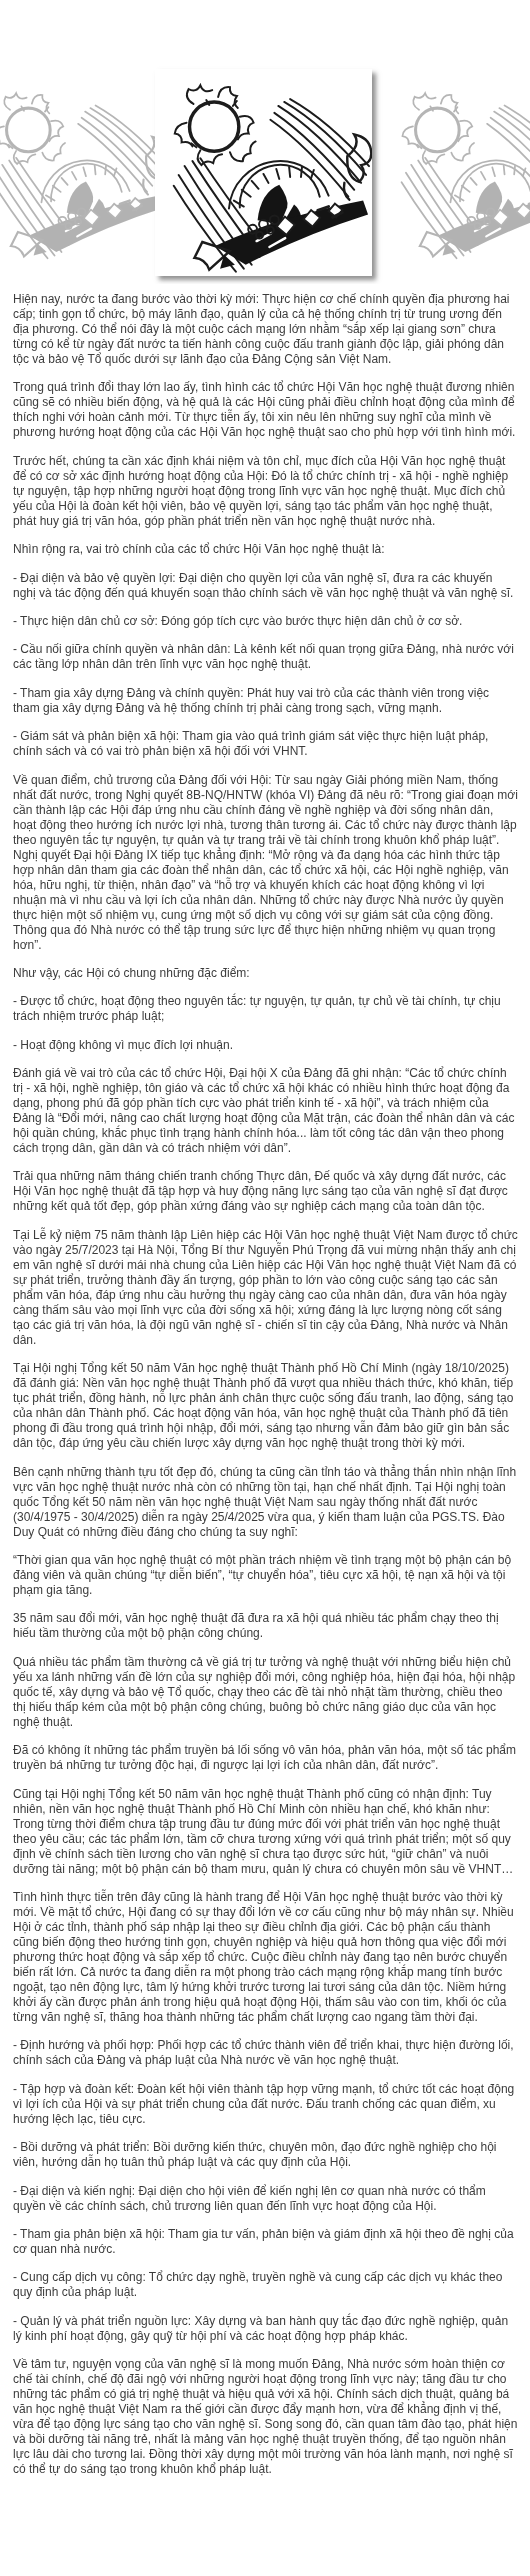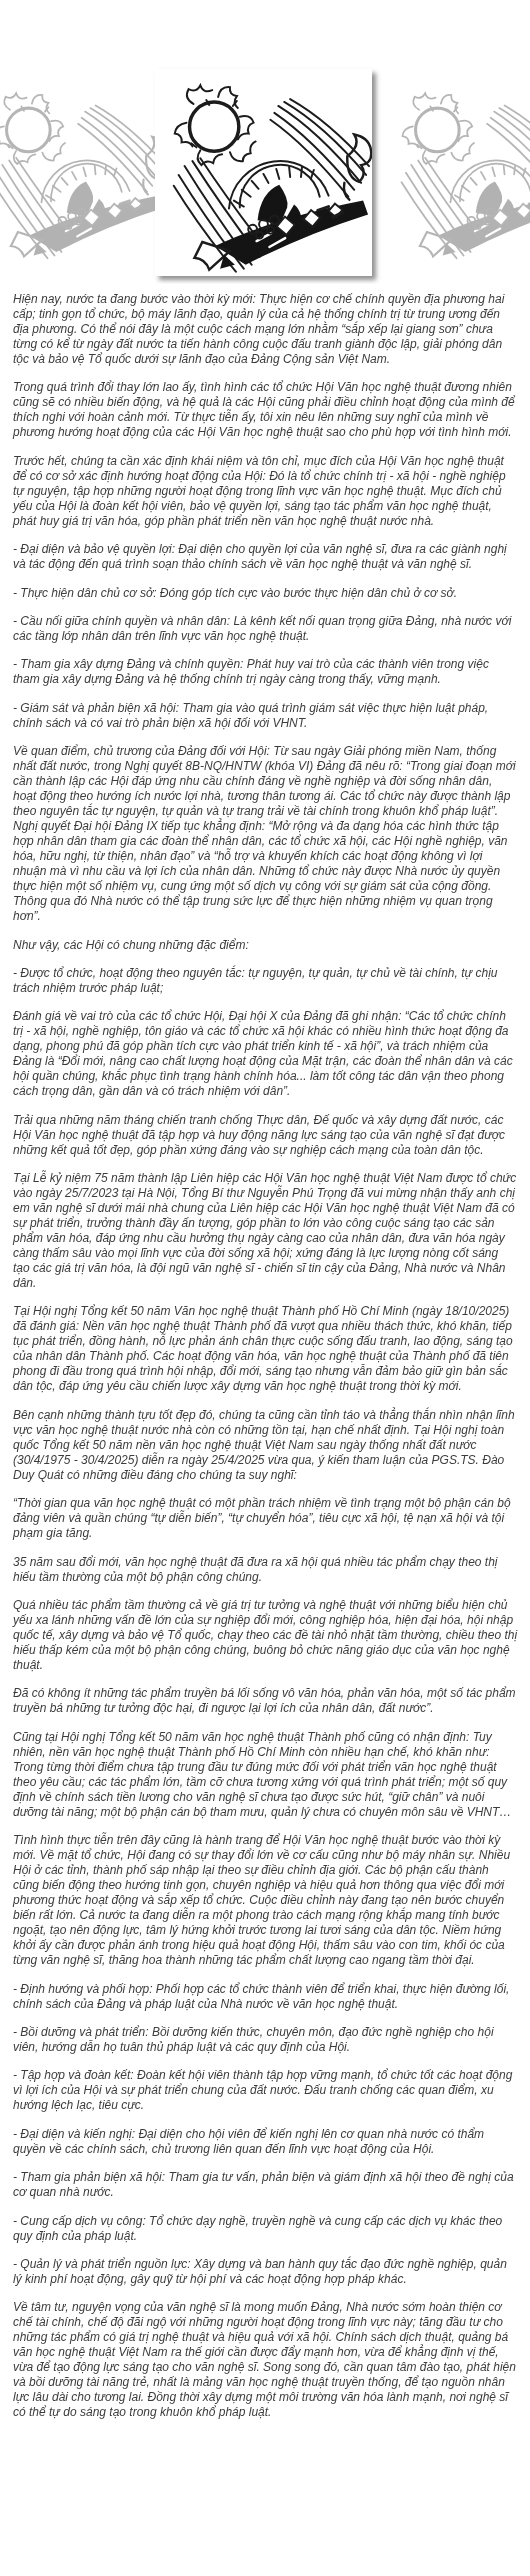--- a/index.html
+++ b/index.html
@@ -13,21 +13,21 @@
   .slide{position:absolute;}
   .slide svg{display:block;width:100%;height:100%;}
   .slide-center{left:155px;top:69px;width:217px;height:207px;background:#fff;
     box-shadow:4.1px 4.1px 4.6px rgba(55,55,55,.55);}
   .slide-faded{opacity:.32;filter:grayscale(1);}
   .slide-left{left:-24px;top:71px;width:192px;height:199px;}
   .slide-right{left:385px;top:71px;width:192px;height:199px;}
   
   .article{position:absolute;top:292px;left:0;width:531px;padding:0 13px;box-sizing:border-box;
     color:#3c3c3c;font-size:12px;line-height:15px;}
-  .article p{margin:0 0 13.4px 0;font-style:italic;}
+  .article p{margin:0 0 13.4px 0;}
 </style>
 </head>
 <body>
 
 <svg width="0" height="0" style="position:absolute" aria-hidden="true">
   <symbol id="artwork" viewBox="0 0 440 410">
     <g fill="none" stroke="#1c1c1c" stroke-width="4" stroke-linecap="round">
 
       <circle cx="120" cy="112" r="50" stroke-width="7"></circle>
       <path d="M78,66 q-20,-12 -10,-30 q16,8 24,-8 q6,18 24,10"></path>
@@ -95,42 +95,44 @@
         <use href="#artwork"></use>
       </svg>
   </div>
 </div>
 
 <div class="article">
   <div>
       <p>Hiện nay, nước ta đang bước vào thời kỳ mới: Thực hiện cơ chế chính quyền địa phương hai cấp; tinh gọn tổ chức, bộ máy lãnh đạo, quản lý của cả hệ thống chính trị từ trung ương đến địa phương. Có thể nói đây là một cuộc cách mạng lớn nhằm “sắp xếp lại giang sơn” chưa từng có kể từ ngày đất nước ta tiến hành công cuộc đấu tranh giành độc lập, giải phóng dân tộc và bảo vệ Tổ quốc dưới sự lãnh đạo của Đảng Cộng sản Việt Nam.</p>
       <p>Trong quá trình đổi thay lớn lao ấy, tình hình các tổ chức Hội Văn học nghệ thuật đương nhiên cũng sẽ có nhiều biến động, và hệ quả là các Hội cũng phải điều chỉnh hoạt động của mình để thích nghi với hoàn cảnh mới. Từ thực tiễn ấy, tôi xin nêu lên những suy nghĩ của mình về phương hướng hoạt động của các Hội Văn học nghệ thuật sao cho phù hợp với tình hình mới.</p>
       <p>Trước hết, chúng ta cần xác định khái niệm và tôn chỉ, mục đích của Hội Văn học nghệ thuật để có cơ sở xác định hướng hoạt động của Hội: Đó là tổ chức chính trị - xã hội - nghề nghiệp tự nguyện, tập hợp những người hoạt động trong lĩnh vực văn học nghệ thuật. Mục đích chủ yếu của Hội là đoàn kết hội viên, bảo vệ quyền lợi, sáng tạo tác phẩm văn học nghệ thuật, phát huy giá trị văn hóa, góp phần phát triển nền văn học nghệ thuật nước nhà.</p>
-      <p>- Đại diện và bảo vệ quyền lợi: Đại diện cho quyền lợi của văn nghệ sĩ, đưa ra các giành nghị và tác động đến quá trình soạn thảo chính sách về văn học nghệ thuật và văn nghệ sĩ.</p>
+      <p>Nhìn rộng ra, vai trò chính của các tổ chức Hội Văn học nghệ thuật là:</p>
+      <p>- Đại diện và bảo vệ quyền lợi: Đại diện cho quyền lợi của văn nghệ sĩ, đưa ra các khuyến nghị và tác động đến quá khuyến soạn thảo chính sách về văn học nghệ thuật và văn nghệ sĩ.</p>
       <p>- Thực hiện dân chủ cơ sở: Đóng góp tích cực vào bước thực hiện dân chủ ở cơ sở.</p>
       <p>- Cầu nối giữa chính quyền và nhân dân: Là kênh kết nối quan trọng giữa Đảng, nhà nước với các tầng lớp nhân dân trên lĩnh vực văn học nghệ thuật.</p>
-      <p>- Tham gia xây dựng Đảng và chính quyền: Phát huy vai trò của các thành viên trong việc tham gia xây dựng Đảng và hệ thống chính trị ngày càng trong thấy, vững mạnh.</p>
+      <p>- Tham gia xây dựng Đảng và chính quyền: Phát huy vai trò của các thành viên trong việc tham gia xây dựng Đảng và hệ thống chính trị phải càng trong sạch, vững mạnh.</p>
       <p>- Giám sát và phản biện xã hội: Tham gia vào quá trình giám sát việc thực hiện luật pháp, chính sách và có vai trò phản biện xã hội đối với VHNT.</p>
       <p>Về quan điểm, chủ trương của Đảng đối với Hội: Từ sau ngày Giải phóng miền Nam, thống nhất đất nước, trong Nghị quyết 8B-NQ/HNTW (khóa VI) Đảng đã nêu rõ: “Trong giai đoạn mới cần thành lập các Hội đáp ứng nhu cầu chính đáng về nghề nghiệp và đời sống nhân dân, hoạt động theo hướng ích nước lợi nhà, tương thân tương ái. Các tổ chức này được thành lập theo nguyên tắc tự nguyện, tự quản và tự trang trải về tài chính trong khuôn khổ pháp luật”. Nghị quyết Đại hội Đảng IX tiếp tục khẳng định: “Mở rộng và đa dạng hóa các hình thức tập hợp nhân dân tham gia các đoàn thể nhân dân, các tổ chức xã hội, các Hội nghề nghiệp, văn hóa, hữu nghị, từ thiện, nhân đạo” và “hỗ trợ và khuyến khích các hoạt động không vì lợi nhuận mà vì nhu cầu và lợi ích của nhân dân. Những tổ chức này được Nhà nước ủy quyền thực hiện một số nhiệm vụ, cung ứng một số dịch vụ công với sự giám sát của cộng đồng. Thông qua đó Nhà nước có thể tập trung sức lực để thực hiện những nhiệm vụ quan trọng hơn”.</p>
       <p>Như vậy, các Hội có chung những đặc điểm:</p>
       <p>- Được tổ chức, hoạt động theo nguyên tắc: tự nguyện, tự quản, tự chủ về tài chính, tự chịu trách nhiệm trước pháp luật;</p>
+      <p>- Hoạt động không vì mục đích lợi nhuận.</p>
       <p>Đánh giá về vai trò của các tổ chức Hội, Đại hội X của Đảng đã ghi nhận: “Các tổ chức chính trị - xã hội, nghề nghiệp, tôn giáo và các tổ chức xã hội khác có nhiều hình thức hoạt động đa dạng, phong phú đã góp phần tích cực vào phát triển kinh tế - xã hội”, và trách nhiệm của Đảng là “Đổi mới, nâng cao chất lượng hoạt động của Mặt trận, các đoàn thể nhân dân và các hội quần chúng, khắc phục tình trạng hành chính hóa... làm tốt công tác dân vận theo phong cách trọng dân, gần dân và có trách nhiệm với dân”.</p>
       <p>Trải qua những năm tháng chiến tranh chống Thực dân, Đế quốc và xây dựng đất nước, các Hội Văn học nghệ thuật đã tập hợp và huy động năng lực sáng tạo của văn nghệ sĩ đạt được những kết quả tốt đẹp, góp phần xứng đáng vào sự nghiệp cách mạng của toàn dân tộc.</p>
       <p>Tại Lễ kỷ niệm 75 năm thành lập Liên hiệp các Hội Văn học nghệ thuật Việt Nam được tổ chức vào ngày 25/7/2023 tại Hà Nội, Tổng Bí thư Nguyễn Phú Trọng đã vui mừng nhận thấy anh chị em văn nghệ sĩ dưới mái nhà chung của Liên hiệp các Hội Văn học nghệ thuật Việt Nam đã có sự phát triển, trưởng thành đầy ấn tượng, góp phần to lớn vào công cuộc sáng tạo các sản phẩm văn hóa, đáp ứng nhu cầu hưởng thụ ngày càng cao của nhân dân, đưa văn hóa ngày càng thấm sâu vào mọi lĩnh vực của đời sống xã hội; xứng đáng là lực lượng nòng cốt sáng tạo các giá trị văn hóa, là đội ngũ văn nghệ sĩ - chiến sĩ tin cậy của Đảng, Nhà nước và Nhân dân.</p>
       <p>Tại Hội nghị Tổng kết 50 năm Văn học nghệ thuật Thành phố Hồ Chí Minh (ngày 18/10/2025) đã đánh giá: Nền văn học nghệ thuật Thành phố đã vượt qua nhiều thách thức, khó khăn, tiếp tục phát triển, đồng hành, nỗ lực phản ánh chân thực cuộc sống đấu tranh, lao động, sáng tạo của nhân dân Thành phố. Các hoạt động văn hóa, văn học nghệ thuật của Thành phố đã tiên phong đi đầu trong quá trình hội nhập, đổi mới, sáng tạo nhưng vẫn đảm bảo giữ gìn bản sắc dân tộc, đáp ứng yêu cầu chiến lược xây dựng văn học nghệ thuật trong thời kỳ mới.</p>
       <p>Bên cạnh những thành tựu tốt đẹp đó, chúng ta cũng cần tỉnh táo và thẳng thắn nhìn nhận lĩnh vực văn học nghệ thuật nước nhà còn có những tồn tại, hạn chế nhất định. Tại Hội nghị toàn quốc Tổng kết 50 năm nền văn học nghệ thuật Việt Nam sau ngày thống nhất đất nước (30/4/1975 - 30/4/2025) diễn ra ngày 25/4/2025 vừa qua, ý kiến tham luận của PGS.TS. Đào Duy Quát có những điều đáng cho chúng ta suy nghĩ:</p>
       <p>“Thời gian qua văn học nghệ thuật có một phần trách nhiệm về tình trạng một bộ phận cán bộ đảng viên và quần chúng “tự diễn biến”, “tự chuyển hóa”, tiêu cực xã hội, tệ nạn xã hội và tội phạm gia tăng.</p>
       <p>35 năm sau đổi mới, văn học nghệ thuật đã đưa ra xã hội quá nhiều tác phẩm chạy theo thị hiếu tầm thường của một bộ phận công chúng.</p>
       <p>Quá nhiều tác phẩm tầm thường cả về giá trị tư tưởng và nghệ thuật với những biểu hiện chủ yếu xa lánh những vấn đề lớn của sự nghiệp đổi mới, công nghiệp hóa, hiện đại hóa, hội nhập quốc tế, xây dựng và bảo vệ Tổ quốc, chạy theo các đề tài nhỏ nhặt tầm thường, chiều theo thị hiếu thấp kém của một bộ phận công chúng, buông bỏ chức năng giáo dục của văn học nghệ thuật.</p>
       <p>Đã có không ít những tác phẩm truyền bá lối sống vô văn hóa, phản văn hóa, một số tác phẩm truyền bá những tư tưởng độc hại, đi ngược lại lợi ích của nhân dân, đất nước”.</p>
       <p>Cũng tại Hội nghị Tổng kết 50 năm văn học nghệ thuật Thành phố cũng có nhận định: Tuy nhiên, nền văn học nghệ thuật Thành phố Hồ Chí Minh còn nhiều hạn chế, khó khăn như: Trong từng thời điểm chưa tập trung đầu tư đúng mức đối với phát triển văn học nghệ thuật theo yêu cầu; các tác phẩm lớn, tầm cỡ chưa tương xứng với quá trình phát triển; một số quy định về chính sách tiền lương cho văn nghệ sĩ chưa tạo được sức hút, “giữ chân” và nuôi dưỡng tài năng; một bộ phận cán bộ tham mưu, quản lý chưa có chuyên môn sâu về VHNT…</p>
       <p>Tình hình thực tiễn trên đây cũng là hành trang để Hội Văn học nghệ thuật bước vào thời kỳ mới. Về mặt tổ chức, Hội đang có sự thay đổi lớn về cơ cấu cũng như bộ máy nhân sự. Nhiều Hội ở các tỉnh, thành phố sáp nhập lại theo sự điều chỉnh địa giới. Các bộ phận cấu thành cũng biến động theo hướng tinh gọn, chuyên nghiệp và hiệu quả hơn thông qua việc đổi mới phương thức hoạt động và sắp xếp tổ chức. Cuộc điều chỉnh này đang tạo nên bước chuyển biến rất lớn. Cả nước ta đang diễn ra một phong trào cách mạng rộng khắp mang tính bước ngoặt, tạo nên động lực, tâm lý hứng khởi trước tương lai tươi sáng của dân tộc. Niềm hứng khởi ấy cần được phản ánh trong hiệu quả hoạt động Hội, thấm sâu vào con tim, khối óc của từng văn nghệ sĩ, thăng hoa thành những tác phẩm chất lượng cao ngang tầm thời đại.</p>
       <p>- Định hướng và phối hợp: Phối hợp các tổ chức thành viên để triển khai, thực hiện đường lối, chính sách của Đảng và pháp luật của Nhà nước về văn học nghệ thuật.</p>
+      <p>- Tập hợp và đoàn kết: Đoàn kết hội viên thành tập hợp vững mạnh, tổ chức tốt các hoạt động vì lợi ích của Hội và sự phát triển chung của đất nước. Đấu tranh chống các quan điểm, xu hướng lệch lạc, tiêu cực.</p>
       <p>- Bồi dưỡng và phát triển: Bồi dưỡng kiến thức, chuyên môn, đạo đức nghề nghiệp cho hội viên, hướng dẫn họ tuân thủ pháp luật và các quy định của Hội.</p>
-      <p>- Tập hợp và đoàn kết: Đoàn kết hội viên thành tập hợp vững mạnh, tổ chức tốt các hoạt động vì lợi ích của Hội và sự phát triển chung của đất nước. Đấu tranh chống các quan điểm, xu hướng lệch lạc, tiêu cực.</p>
       <p>- Đại diện và kiến nghị: Đại diện cho hội viên để kiến nghị lên cơ quan nhà nước có thẩm quyền về các chính sách, chủ trương liên quan đến lĩnh vực hoạt động của Hội.</p>
       <p>- Tham gia phản biện xã hội: Tham gia tư vấn, phản biện và giám định xã hội theo đề nghị của cơ quan nhà nước.</p>
       <p>- Cung cấp dịch vụ công: Tổ chức dạy nghề, truyền nghề và cung cấp các dịch vụ khác theo quy định của pháp luật.</p>
       <p>- Quản lý và phát triển nguồn lực: Xây dựng và ban hành quy tắc đạo đức nghề nghiệp, quản lý kinh phí hoạt động, gây quỹ từ hội phí và các hoạt động hợp pháp khác.</p>
       <p>Về tâm tư, nguyện vọng của văn nghệ sĩ là mong muốn Đảng, Nhà nước sớm hoàn thiện cơ chế tài chính, chế độ đãi ngộ với những người hoạt động trong lĩnh vực này; tăng đầu tư cho những tác phẩm có giá trị nghệ thuật và hiệu quả với xã hội. Chính sách dịch thuật, quảng bá văn học nghệ thuật Việt Nam ra thế giới cần được đẩy mạnh hơn, vừa để khẳng định vị thế, vừa để tạo động lực sáng tạo cho văn nghệ sĩ. Song song đó, cần quan tâm đào tạo, phát hiện và bồi dưỡng tài năng trẻ, nhất là mảng văn học nghệ thuật truyền thống, để tạo nguồn nhân lực lâu dài cho tương lai. Đồng thời xây dựng một môi trường văn hóa lành mạnh, nơi nghệ sĩ có thể tự do sáng tạo trong khuôn khổ pháp luật.</p>
     </div>
 
 </div>
 
 

